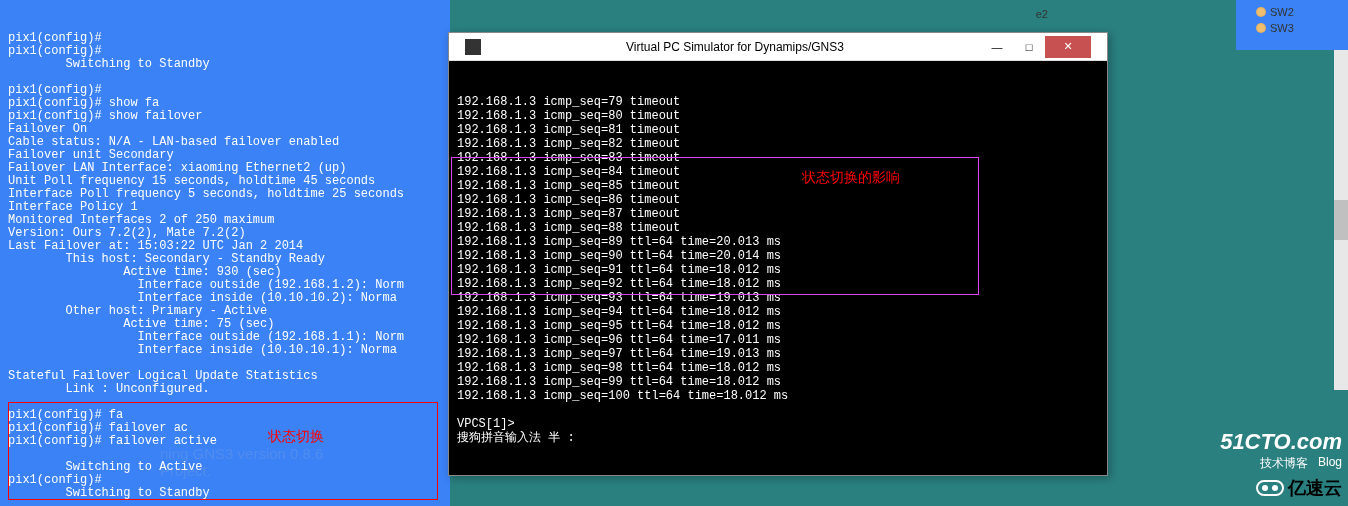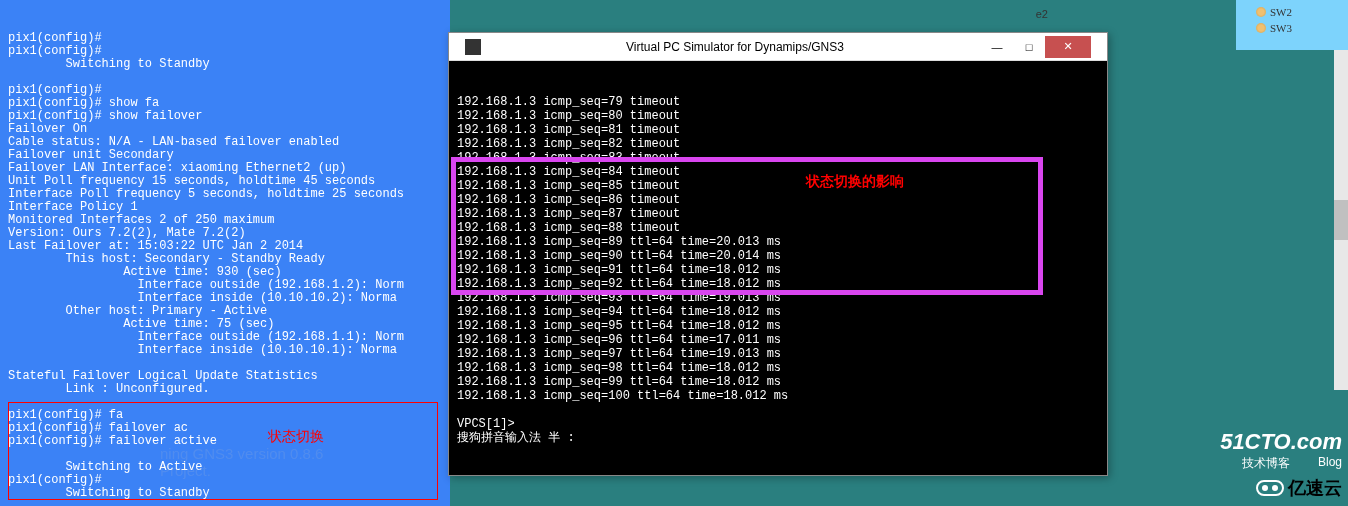--- a/index.html
+++ b/index.html
@@ -93,44 +93,43 @@
       color: #fff;
       height: calc(100% - 28px);
       padding: 6px 8px;
       line-height: 14px;
       font-size: 12px;
       white-space: pre;
       position: relative;
     }
     .highlight-box-2 {
       position: absolute;
-      border: 5px solid #d946ef;
+      border: 1px solid #d946ef;
       left: 2px;
       top: 96px;
-      width: 592px;
+      width: 528px;
       height: 138px;
       pointer-events: none;
-      font-weight: bold;
     }
     .highlight-label-2 {
       position: absolute;
       color: #ff0000;
       left: 350px;
       top: 12px;
       font-family: SimSun, sans-serif;
       font-size: 14px;
     }
     .tree-panel {
       position: absolute;
       right: 0;
       top: 0;
       width: 112px;
       height: 50px;
-      background: #7dd3fc;
-      font-family: Liberation Serif, serif;
+      background: #3b82f6;
+      font-family: Liberation Sans, sans-serif;
       font-size: 11px;
       color: #333;
       padding: 4px;
     }
     .tree-item {
       display: flex;
       align-items: center;
       padding: 2px 0 2px 16px;
     }
     .tree-icon {
@@ -152,21 +151,21 @@
     .logo-top {
       font-size: 22px;
       font-weight: bold;
       font-style: italic;
       color: #fff;
     }
     .logo-sub {
       font-size: 12px;
       display: flex;
       justify-content: flex-end;
-      gap: 28px;
+      gap: 10px;
     }
     .logo-yisu {
       font-size: 18px;
       font-weight: bold;
       color: #000000;
       margin-top: 4px;
       display: flex;
       align-items: center;
       justify-content: flex-end;
       gap: 4px;

